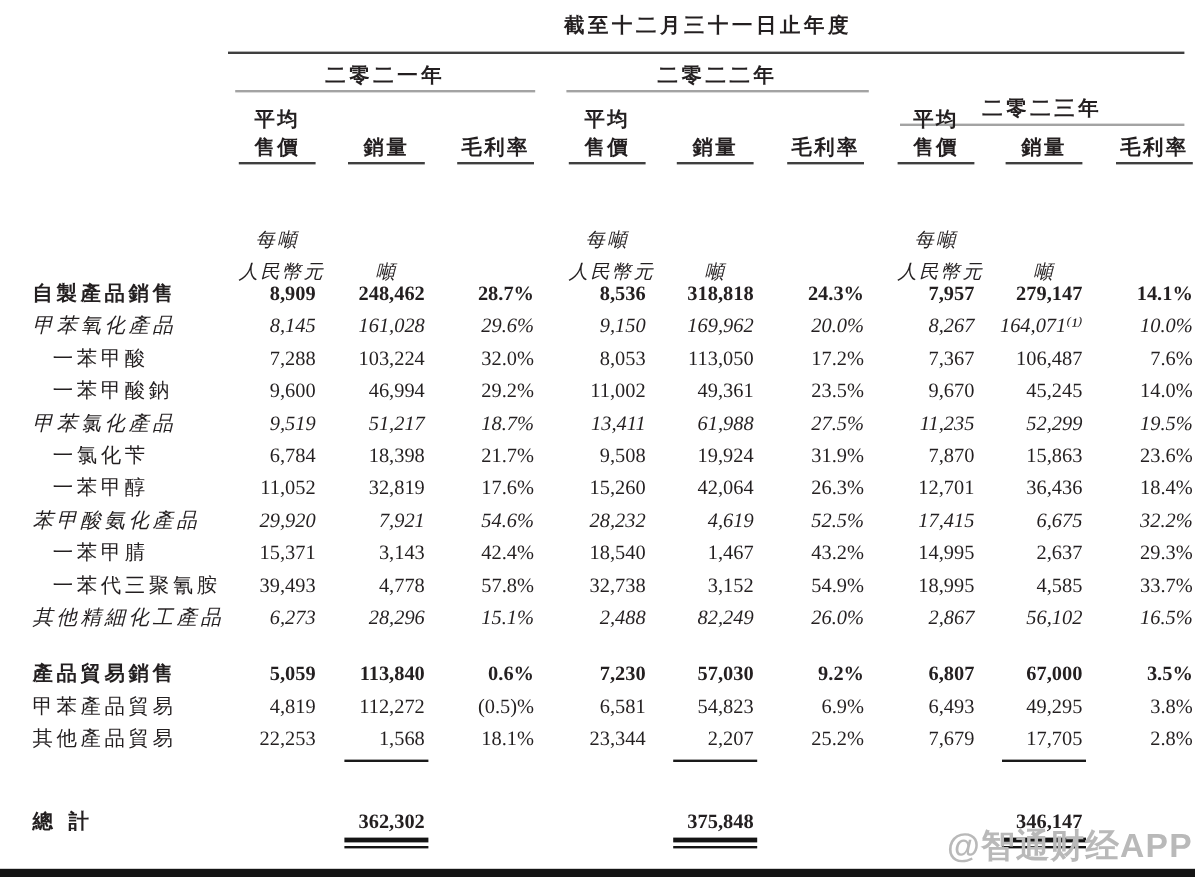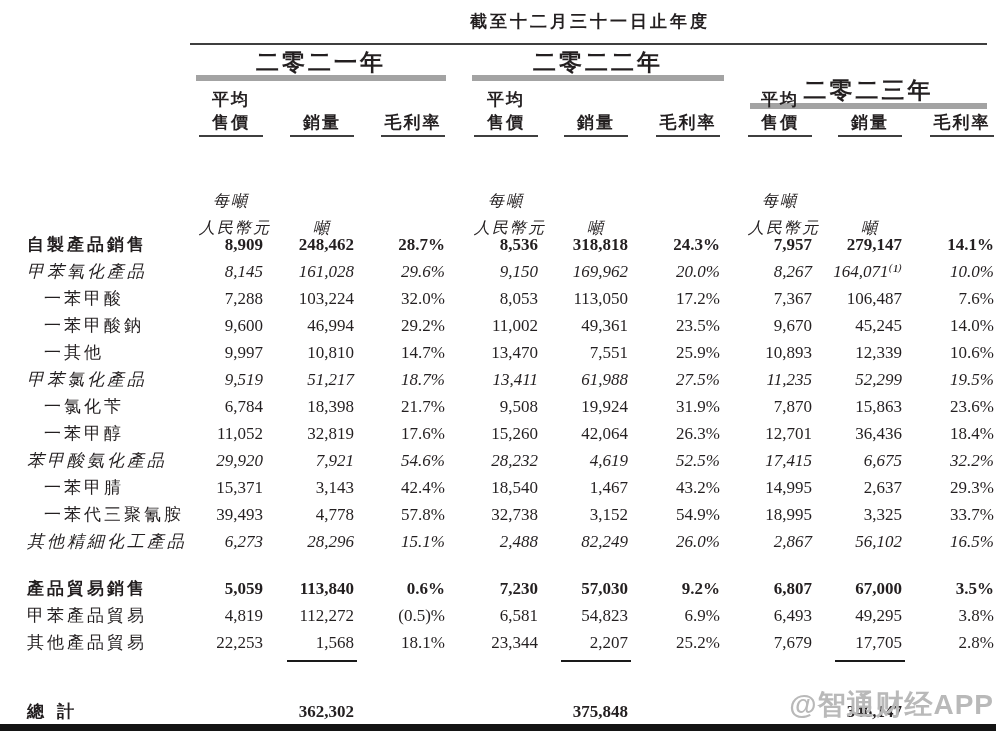--- a/index.html
+++ b/index.html
@@ -1,22 +1,22 @@
 <!DOCTYPE html>
 <html><head>
 <meta charset="utf-8">
 <style>
   html,body{margin:0;padding:0;background:#fff;}
   .doc{position:relative;width:996px;height:731px;background:#ffffff;overflow:hidden;
        font-family:"Liberation Serif","DejaVu Serif",serif;color:#231f20;}
   .title{position:absolute;top:11px;left:190px;width:800px;text-align:center;
          font-weight:bold;font-size:17px;letter-spacing:3px;line-height:22px;white-space:nowrap;}
   .toprule{position:absolute;top:43px;left:190px;width:797px;height:2px;background:#3f3f3f;}
-  .ygroup{position:absolute;top:52px;height:23px;border-bottom:6px solid #a3a3a3;
-          text-align:center;font-size:23px;font-weight:bold;letter-spacing:3px;line-height:22px;}
+  .ygroup{position:absolute;top:52px;height:23px;border-bottom:2px solid #a3a3a3;
+          text-align:center;font-size:17px;font-weight:bold;letter-spacing:3px;line-height:22px;}
   .yg1{left:196px;width:250px;}
   .yg2{left:472px;width:252px;}
   .yg3{left:750px;width:237px;margin-top:28px;}
 
   .grid{position:absolute;left:0;top:86px;width:994px;font-size:17px;}
   .trow{display:grid;grid-template-columns:188px 75px 91px 91px 93px 90px 92px 92px 90px 92px;
         height:27px;line-height:27px;}
   .hrow{font-weight:bold;}
   .hrowB{height:28px;line-height:20px;}
   .lbl{padding-left:27px;letter-spacing:3px;white-space:nowrap;text-align:left;}
@@ -142,32 +142,20 @@
         <div class="num">9,600</div>
         <div class="num">46,994</div>
         <div class="num">29.2%</div>
         <div class="num">11,002</div>
         <div class="num">49,361</div>
         <div class="num">23.5%</div>
         <div class="num">9,670</div>
         <div class="num">45,245</div>
         <div class="num">14.0%</div>
       </div>
-      <div class="trow">
-        <div class="lbl ind">一其他</div>
-        <div class="num">9,997</div>
-        <div class="num">10,810</div>
-        <div class="num">14.7%</div>
-        <div class="num">13,470</div>
-        <div class="num">7,551</div>
-        <div class="num">25.9%</div>
-        <div class="num">10,893</div>
-        <div class="num">12,339</div>
-        <div class="num">10.6%</div>
-      </div>
       <div class="trow italic">
         <div class="lbl">甲苯氯化產品</div>
         <div class="num">9,519</div>
         <div class="num">51,217</div>
         <div class="num">18.7%</div>
         <div class="num">13,411</div>
         <div class="num">61,988</div>
         <div class="num">27.5%</div>
         <div class="num">11,235</div>
         <div class="num">52,299</div>
@@ -223,21 +211,21 @@
       </div>
       <div class="trow">
         <div class="lbl ind">一苯代三聚氰胺</div>
         <div class="num">39,493</div>
         <div class="num">4,778</div>
         <div class="num">57.8%</div>
         <div class="num">32,738</div>
         <div class="num">3,152</div>
         <div class="num">54.9%</div>
         <div class="num">18,995</div>
-        <div class="num">3,325</div>
+        <div class="num">4,585</div>
         <div class="num">33.7%</div>
       </div>
       <div class="trow italic">
         <div class="lbl">其他精細化工產品</div>
         <div class="num">6,273</div>
         <div class="num">28,296</div>
         <div class="num">15.1%</div>
         <div class="num">2,488</div>
         <div class="num">82,249</div>
         <div class="num">26.0%</div>

